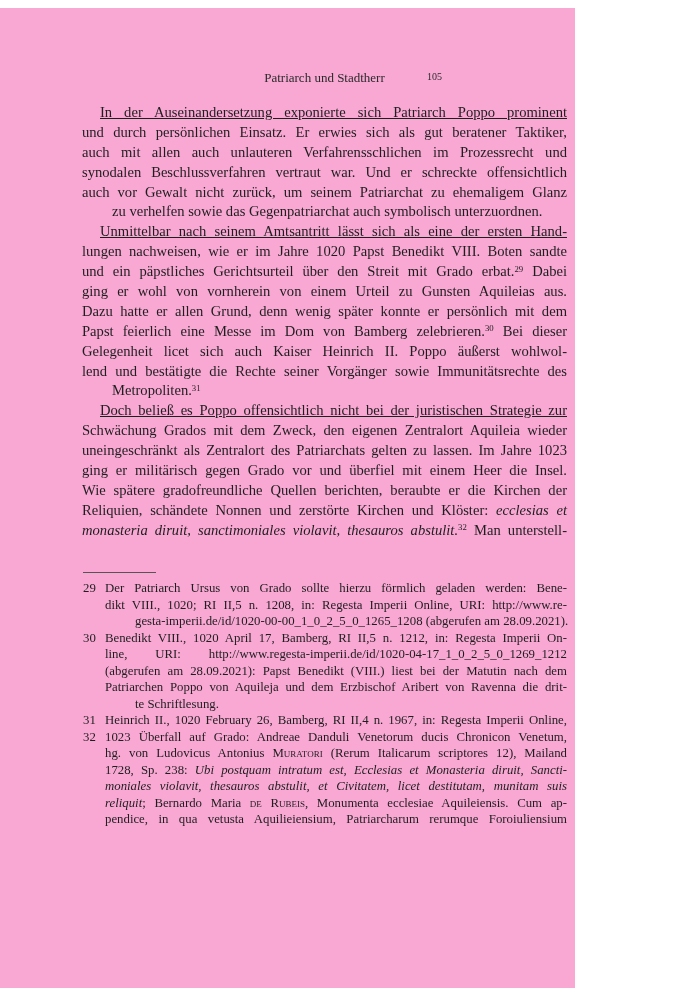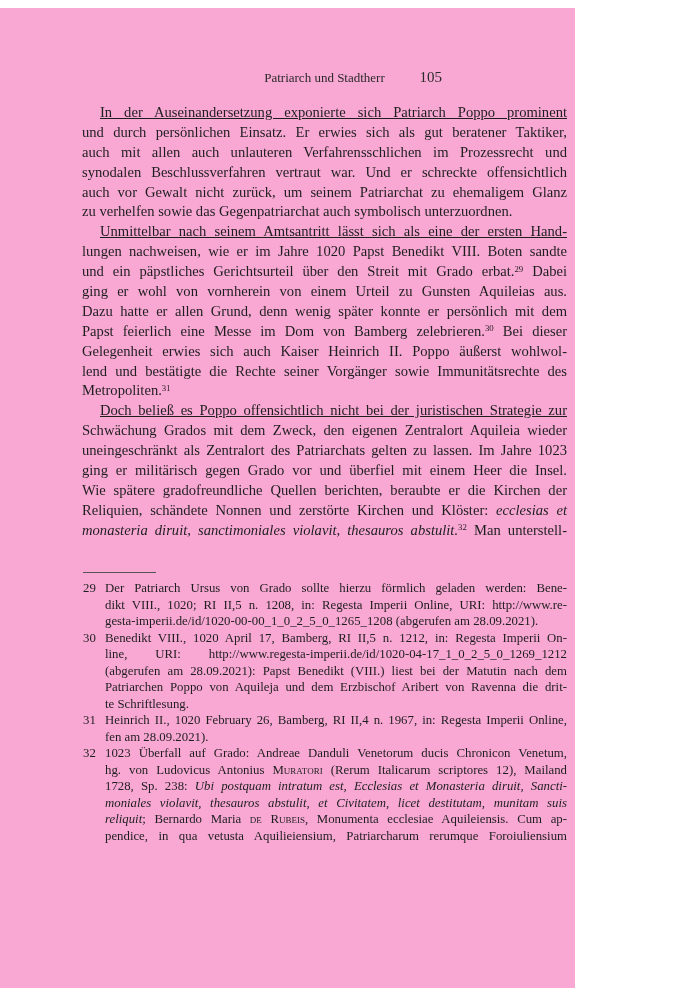--- a/index.html
+++ b/index.html
@@ -5,30 +5,30 @@
   html, body { margin: 0; padding: 0; background: #ffffff; }
   body { width: 700px; height: 988px; position: relative; overflow: hidden; color: #1e1e1e; }
   .page { position: absolute; left: 0; top: 8px; width: 575px; height: 988px; background: #f9a8d4; }
 
   .running-title {
     position: absolute; left: 82px; top: 62px; width: 485px; text-align: center;
     font-family: "Liberation Serif", serif; font-size: 13px; line-height: 16px; color: #2a2a2a;
   }
   .page-number {
     position: absolute; right: 133px; top: 61px; text-align: right;
-    font-family: "Liberation Serif", serif; font-size: 15px; line-height: 16px; color: #2a2a2a;
+    font-family: "Liberation Serif", serif; font-size: 10px; line-height: 16px; color: #2a2a2a;
   }
 
   .body-text {
     position: absolute; left: 82px; top: 95px; width: 485px;
     font-family: "Liberation Serif", serif; font-size: 14.6px; line-height: 19.9px; color: #1e1e1e;
   }
   .line { height: 19.9px; white-space: nowrap; overflow: visible; }
   .j { text-align: justify; text-align-last: justify; }
-  .l { text-align: right; text-align-last: left; }
+  .l { text-align: right; text-align-last: left; margin-left: 30px; }
   .indent { padding-left: 18px; text-decoration: underline; }
 
   .fn-rule {
     position: absolute; left: 83px; top: 564px; width: 73px; height: 1px; background: #555555;
   }
   .footnotes {
     position: absolute; left: 83px; top: 572px; width: 484px;
     font-family: "Liberation Serif", serif; font-size: 12.8px; line-height: 16.5px; color: #1e1e1e;
   }
   .fn { position: relative; padding-left: 22px; }
@@ -58,21 +58,21 @@
       <div class="line l">zu verhelfen sowie das Gegenpatriarchat auch symbolisch unterzuordnen.</div>
     </div>
 
     <div>
       <div class="line j indent">Unmittelbar nach seinem Amtsantritt lässt sich als eine der ersten Hand-</div>
       <div class="line j">lungen nachweisen, wie er im Jahre 1020 Papst Benedikt VIII. Boten sandte</div>
       <div class="line j"><span>und ein päpstliches Gerichtsurteil über den Streit mit Grado erbat.</span><span class="sup">29</span><span> Dabei</span></div>
       <div class="line j">ging er wohl von vornherein von einem Urteil zu Gunsten Aquileias aus.</div>
       <div class="line j">Dazu hatte er allen Grund, denn wenig später konnte er persönlich mit dem</div>
       <div class="line j"><span>Papst feierlich eine Messe im Dom von Bamberg zelebrieren.</span><span class="sup">30</span><span> Bei dieser</span></div>
-      <div class="line j">Gelegenheit erwies sich auch Kaiser Heinrich II. Poppo äußerst wohlwol-</div>
+      <div class="line j">Gelegenheit licet sich auch Kaiser Heinrich II. Poppo äußerst wohlwol-</div>
       <div class="line j">lend und bestätigte die Rechte seiner Vorgänger sowie Immunitätsrechte des</div>
       <div class="line l"><span>Metropoliten.</span><span class="sup">31</span></div>
     </div>
 
     <div>
       <div class="line j indent">Doch beließ es Poppo offensichtlich nicht bei der juristischen Strategie zur</div>
       <div class="line j">Schwächung Grados mit dem Zweck, den eigenen Zentralort Aquileia wieder</div>
       <div class="line j">uneingeschränkt als Zentralort des Patriarchats gelten zu lassen. Im Jahre 1023</div>
       <div class="line j">ging er militärisch gegen Grado vor und überfiel mit einem Heer die Insel.</div>
       <div class="line j">Wie spätere gradofreundliche Quellen berichten, beraubte er die Kirchen der</div>
@@ -97,21 +97,20 @@
       <div class="line j">Benedikt VIII., 1020 April 17, Bamberg, RI II,5 n. 1212, in: Regesta Imperii On-</div>
       <div class="line j">line, URI: http://www.regesta-imperii.de/id/1020-04-17_1_0_2_5_0_1269_1212</div>
       <div class="line j">(abgerufen am 28.09.2021): Papst Benedikt (VIII.) liest bei der Matutin nach dem</div>
       <div class="line j">Patriarchen Poppo von Aquileja und dem Erzbischof Aribert von Ravenna die drit-</div>
       <div class="line l">te Schriftlesung.</div>
     </div>
 
     <div class="fn">
       <span class="fn-num">31</span>
       <div class="line j">Heinrich II., 1020 February 26, Bamberg, RI II,4 n. 1967, in: Regesta Imperii Online,</div>
-      <div class="line l">fen am 28.09.2021).</div>
     </div>
 
     <div class="fn">
       <span class="fn-num">32</span>
       <div class="line j">1023 Überfall auf Grado: Andreae Danduli Venetorum ducis Chronicon Venetum,</div>
       <div class="line j"><span>hg. von Ludovicus Antonius </span><span class="sc">Muratori</span><span> (Rerum Italicarum scriptores 12), Mailand</span></div>
       <div class="line j"><span>1728, Sp. 238: </span><span class="it">Ubi postquam intratum est, Ecclesias et Monasteria diruit, Sancti-</span></div>
       <div class="line j"><span class="it">moniales violavit, thesauros abstulit, et Civitatem, licet destitutam, munitam suis</span></div>
       <div class="line j"><span class="it">reliquit</span><span>; Bernardo Maria </span><span class="sc">de Rubeis</span><span>, Monumenta ecclesiae Aquileiensis. Cum ap-</span></div>
       <div class="line j">pendice, in qua vetusta Aquilieiensium, Patriarcharum rerumque Foroiuliensium</div>

